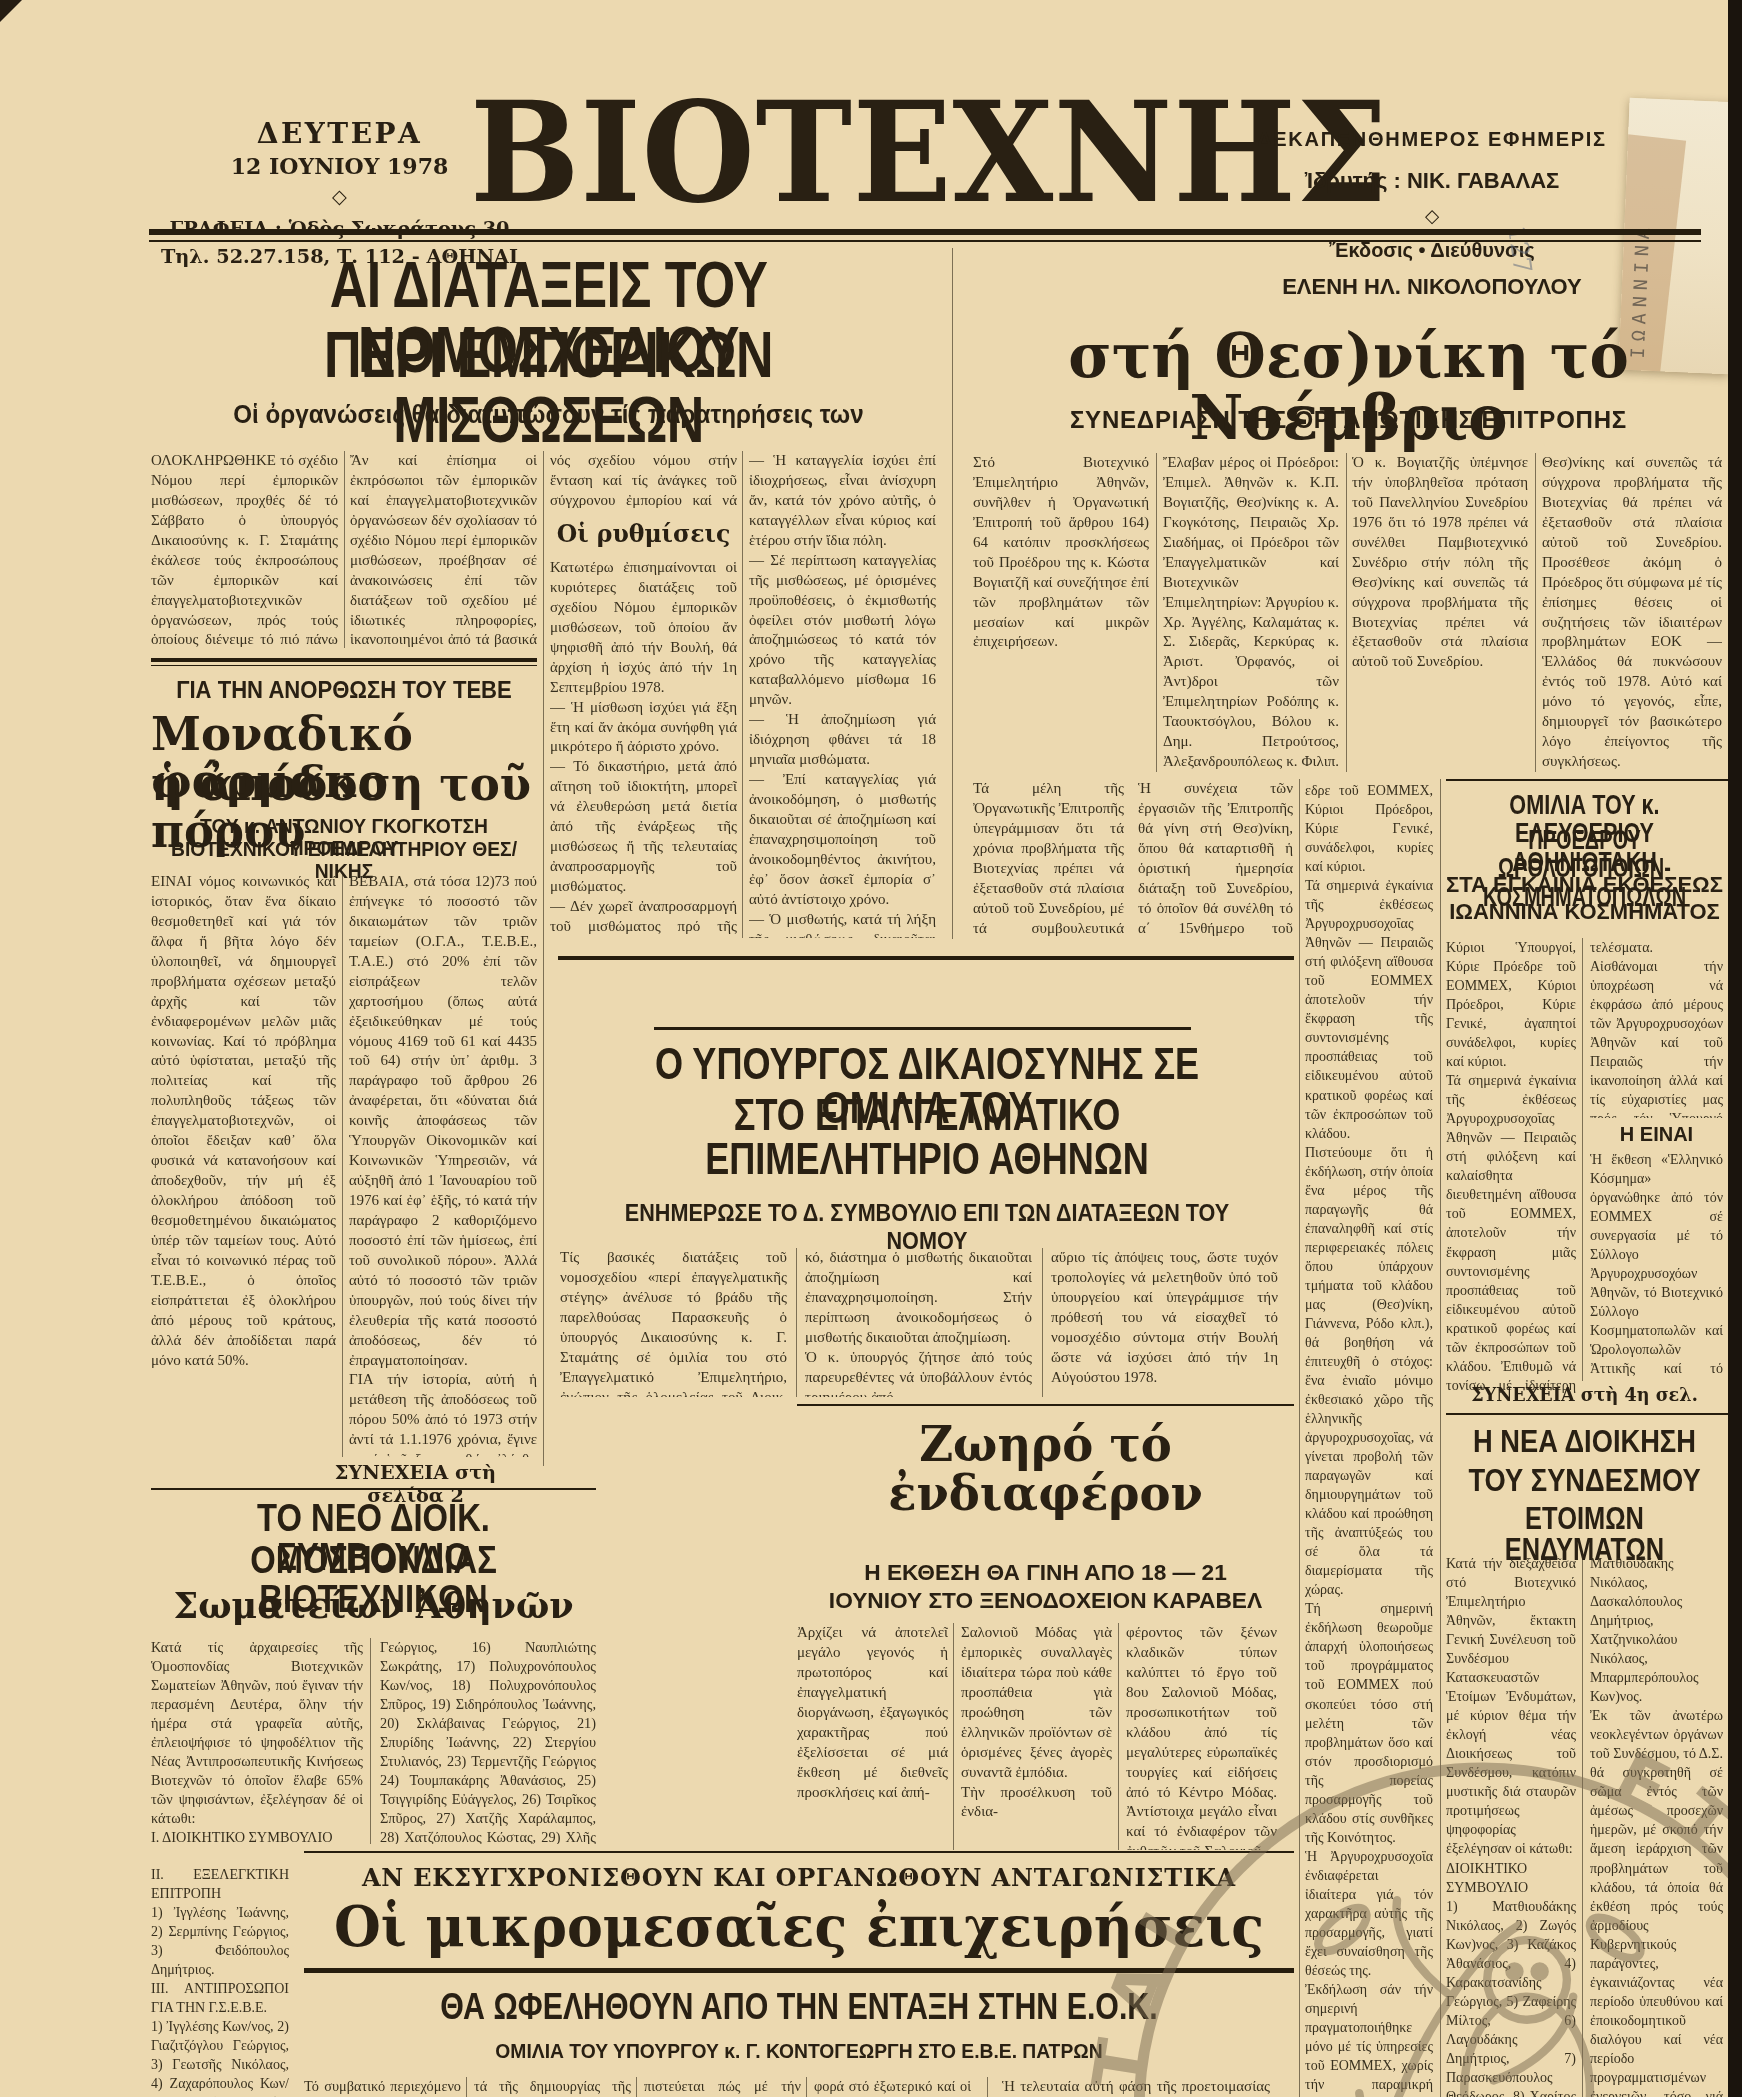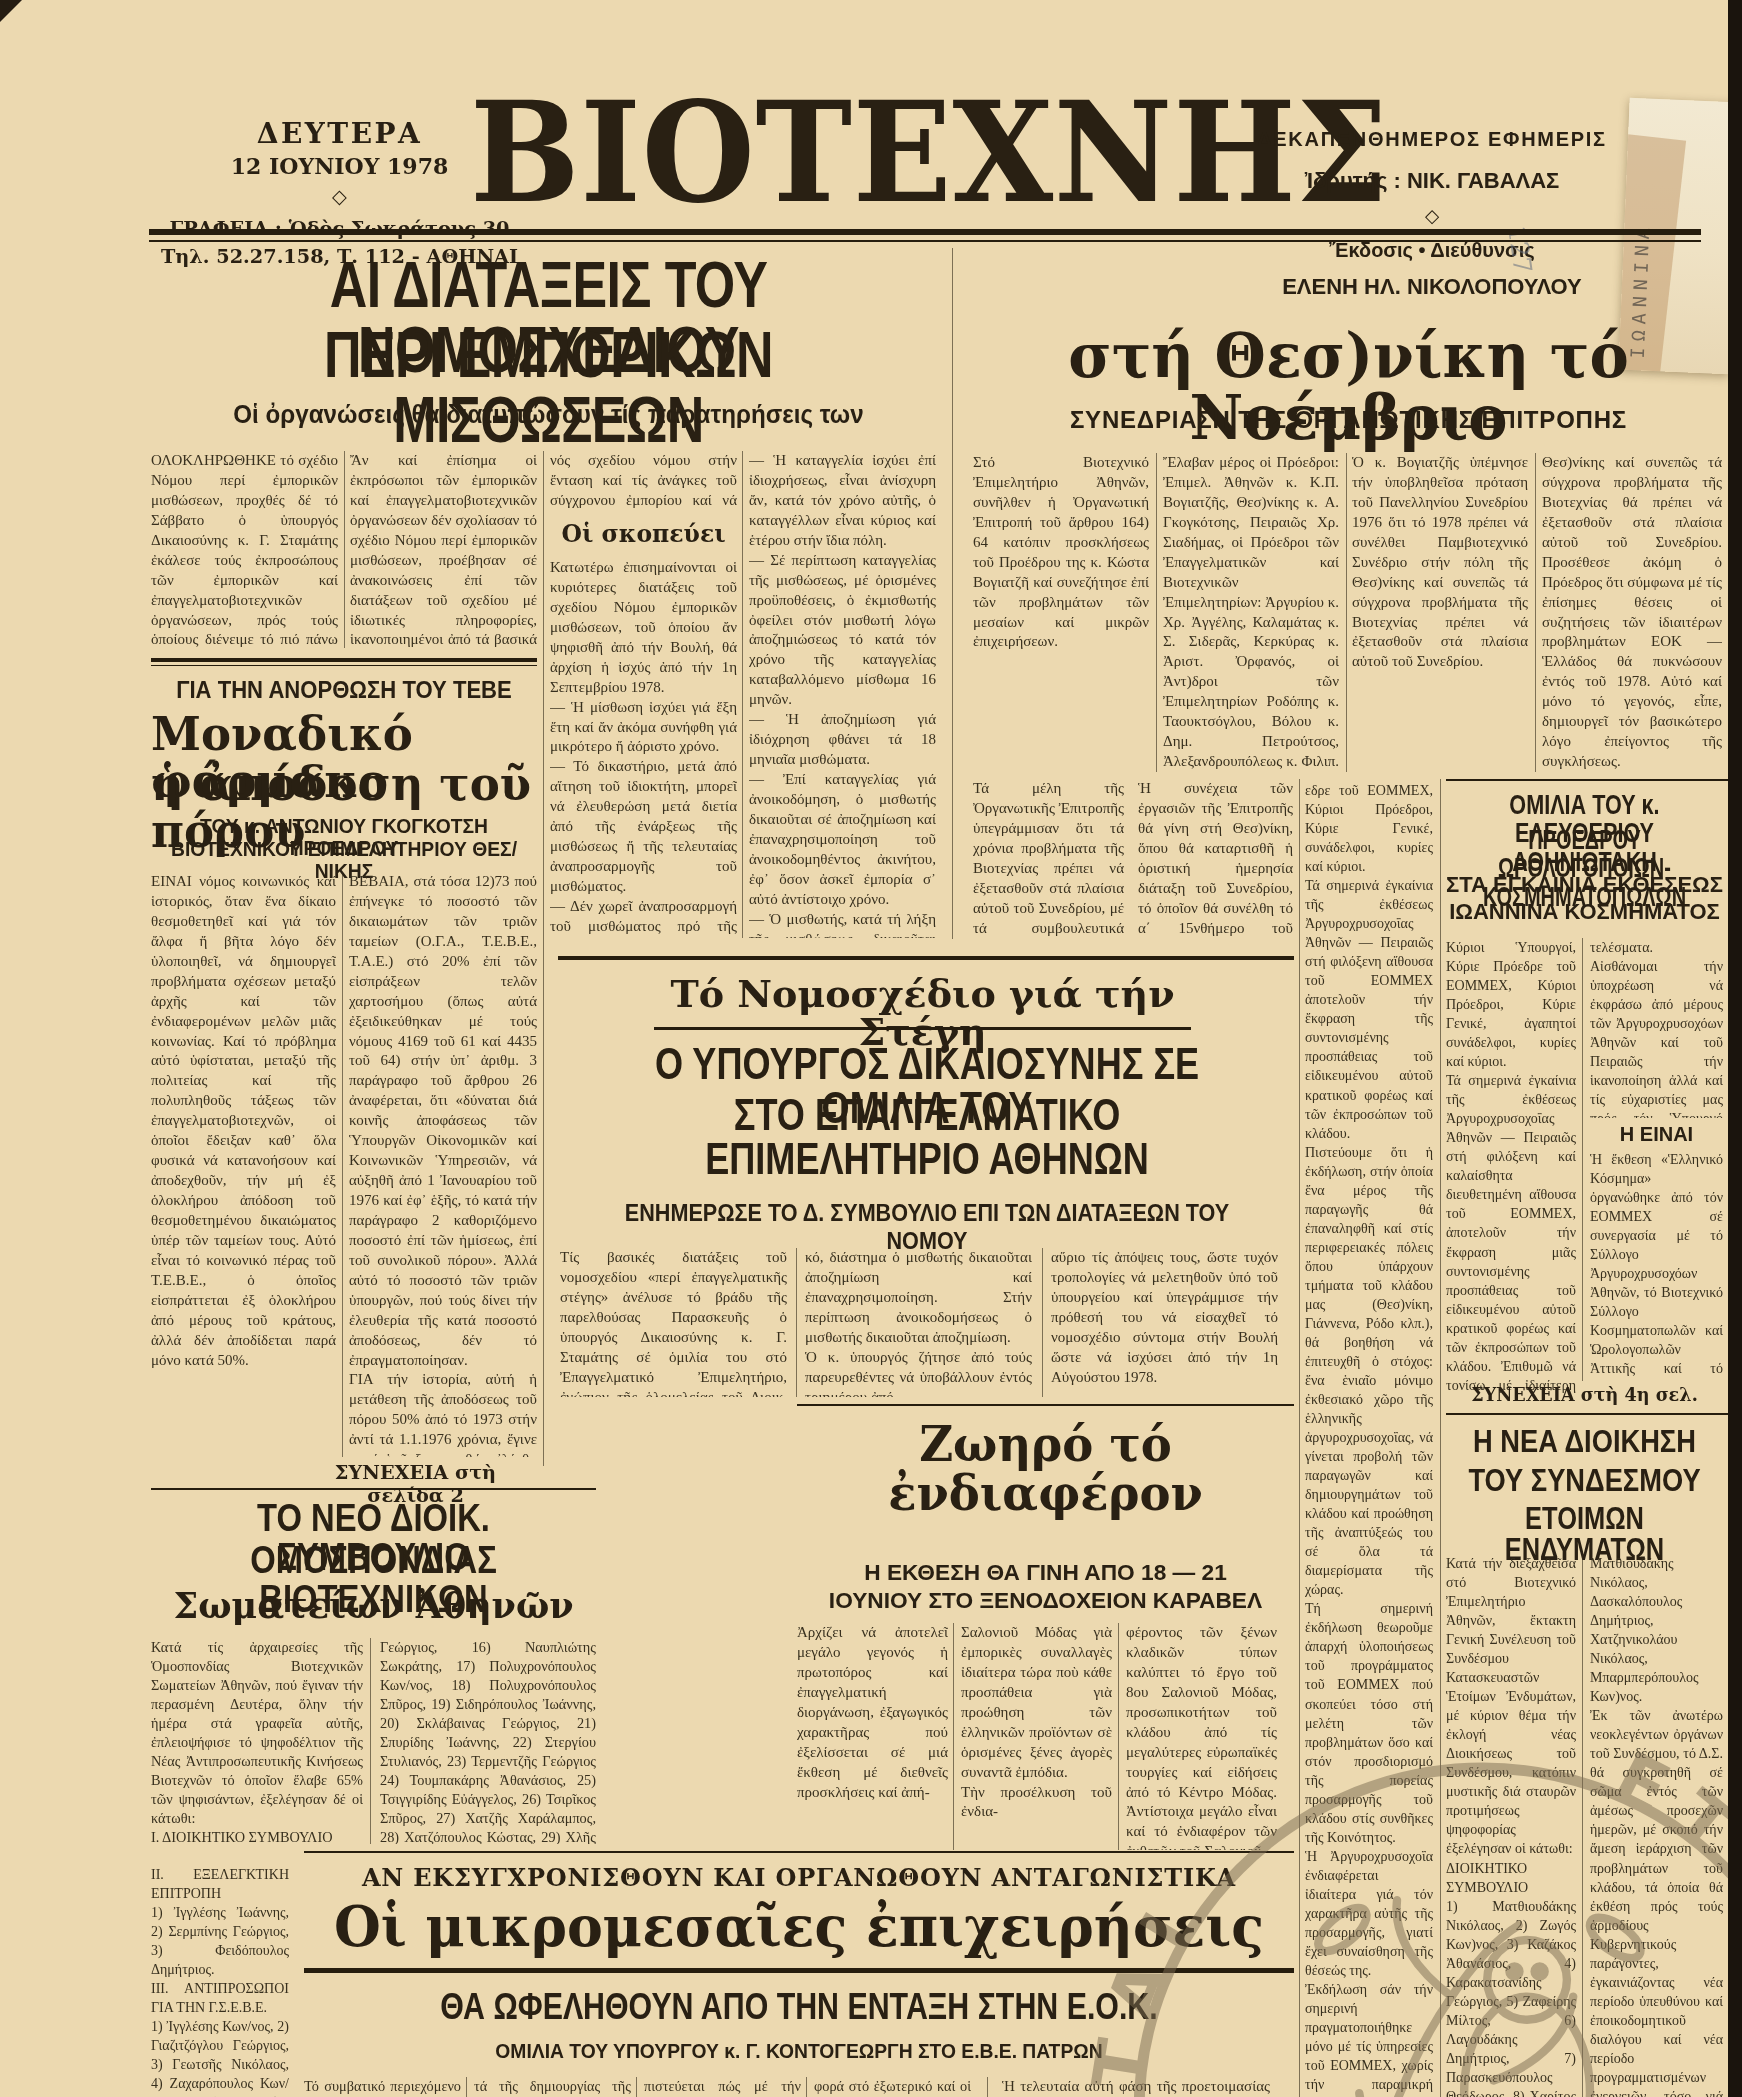--- a/index.html
+++ b/index.html
@@ -80,21 +80,21 @@
     <span class="sans cx ink" style="font-size:65px;line-height:1;transform:scaleX(.8);transform-origin:center top;letter-spacing:-0.8px;">ΠΕΡΙ ΕΜΠΟΡΙΚΩΝ ΜΙΣΘΩΣΕΩΝ</span>
   </div>
   <div class="abs c" style="left:151px;top:399px;width:795px;">
     <span class="sans cx ink" style="font-size:26px;transform:scaleX(.93);transform-origin:center top;">Οἱ ὀργανώσεις θὰ διατυπώσουν τίς παρατηρήσεις των</span>
   </div>
 
   <div class="col" style="left:151px;top:451px;width:187px;height:197px;">ΟΛΟΚΛΗΡΩΘΗΚΕ τό σχέδιο Νόμου περί ἐμπορικῶν μισθώσεων, προχθές δέ τό Σάββατο ὁ ὑπουργός Δικαιοσύνης κ. Γ. Σταμάτης ἐκάλεσε τούς ἐκπροσώπους τῶν ἐμπορικῶν καί ἐπαγγελματοβιοτεχνικῶν ὀργανώσεων, πρός τούς ὁποίους διένειμε τό πιό πάνω σχέδιο Νόμου καί ζήτησε οἱ παρατηρήσεις των ἐπ᾿ αὐτοῦ νά διατυπωθοῦν μέχρι τῆς προσεχοῦς Τετάρτης.</div>
   <div class="col" style="left:350px;top:451px;width:187px;height:197px;">Ἄν καί ἐπίσημα οἱ ἐκπρόσωποι τῶν ἐμπορικῶν καί ἐπαγγελματοβιοτεχνικῶν ὀργανώσεων δέν σχολίασαν τό σχέδιο Νόμου περί ἐμπορικῶν μισθώσεων, προέβησαν σέ ἀνακοινώσεις ἐπί τῶν διατάξεων τοῦ σχεδίου μέ ἰδιωτικές πληροφορίες, ἱκανοποιημένοι ἀπό τά βασικά σημεῖα του, καί θά ἐπιδιώξουν νά ἐπιτευχθῆ τελικά ἡ καλύτερη ρύθμιση τῶν ἐπαγγελματοβιοτεχνικῶν μονάδων.</div>
   <div class="col" style="left:550px;top:451px;width:187px;height:63px;">νός σχεδίου νόμου στήν ἔνταση καί τίς ἀνάγκες τοῦ σύγχρονου ἐμπορίου καί νά ἐξυπηρετῆ τούς ἐμπορικούς καί βιοτεχνικούς μόνο.</div>
   <div class="abs c" style="left:550px;top:520px;width:187px;">
-    <span class="serifb cx ink" style="font-size:23.5px;">Οἱ σκοπεύει</span>
+    <span class="serifb cx ink" style="font-size:23.5px;">Οἱ ρυθμίσεις</span>
   </div>
   <div class="col" style="left:550px;top:558px;width:187px;height:380px;">Κατωτέρω ἐπισημαίνονται οἱ κυριότερες διατάξεις τοῦ σχεδίου Νόμου ἐμπορικῶν μισθώσεων, τοῦ ὁποίου ἄν ψηφισθῆ ἀπό τήν Βουλή, θά ἀρχίση ἡ ἰσχύς ἀπό τήν 1η Σεπτεμβρίου 1978.
 — Ἡ μίσθωση ἰσχύει γιά ἕξη ἔτη καί ἄν ἀκόμα συνήφθη γιά μικρότερο ἤ ἀόριστο χρόνο.
 — Τό δικαστήριο, μετά ἀπό αἴτηση τοῦ ἰδιοκτήτη, μπορεῖ νά ἐλευθερώση μετά διετία ἀπό τῆς ἐνάρξεως τῆς μισθώσεως ἤ τῆς τελευταίας ἀναπροσαρμογῆς τοῦ μισθώματος.
 — Δέν χωρεῖ ἀναπροσαρμογή τοῦ μισθώματος πρό τῆς λήξεως τοῦ συμβατικοῦ χρόνου τῆς μισθώσεως.
 — Ἡ παραχώρηση σ᾿ ἄλλον τῆς χρήσεως τοῦ μισθίου δέν ἐπιτρέπεται.</div>
   <div class="col" style="left:749px;top:451px;width:187px;height:487px;">— Ἡ καταγγελία ἰσχύει ἐπί ἰδιοχρήσεως, εἶναι ἀνίσχυρη ἄν, κατά τόν χρόνο αὐτῆς, ὁ καταγγέλλων εἶναι κύριος καί ἑτέρου στήν ἴδια πόλη.
 — Σέ περίπτωση καταγγελίας τῆς μισθώσεως, μέ ὁρισμένες προϋποθέσεις, ὁ ἐκμισθωτής ὀφείλει στόν μισθωτή λόγω ἀποζημιώσεως τό κατά τόν χρόνο τῆς καταγγελίας καταβαλλόμενο μίσθωμα 16 μηνῶν.
 — Ἡ ἀποζημίωση γιά ἰδιόχρηση φθάνει τά 18 μηνιαῖα μισθώματα.
 — Ἐπί καταγγελίας γιά ἀνοικοδόμηση, ὁ μισθωτής δικαιοῦται σέ ἀποζημίωση καί ἐπαναχρησιμοποίηση τοῦ ἀνοικοδομηθέντος ἀκινήτου, ἐφ᾿ ὅσον ἀσκεῖ ἐμπορία σ᾿ αὐτό ἀντίστοιχο χρόνο.
@@ -159,23 +159,20 @@
 Ι. ΔΙΟΙΚΗΤΙΚΟ ΣΥΜΒΟΥΛΙΟ
 Πρόεδρος, Τουμπακάρης Ἀθανάσιος, Α΄ Ἀντιπρόεδρος, Χατζόπουλος Κωνσταντίνος, Γεν. Γραμμ., Θεοδωρόπουλος Ἀναστ., Ταμίας, Σμυρνιώτης Εὐάγγ., Ἔφορος, Ἀφροδίσης Γεώργ., Σύμβουλοι: Καλαντζῆς Ἰωάν., Κατσαρός Πέτρος, Ροδόπουλος Παν., Χατζόπουλος Δημήτριος.</div>
   <div class="col" style="left:380px;top:1638px;width:216px;height:206px;font-size:14.3px;">Γεώργιος, 16) Ναυπλιώτης Σωκράτης, 17) Πολυχρονόπουλος Κων/νος, 18) Πολυχρονόπουλος Σπῦρος, 19) Σιδηρόπουλος Ἰωάννης, 20) Σκλάβαινας Γεώργιος, 21) Σπυρίδης Ἰωάννης, 22) Στεργίου Στυλιανός, 23) Τερμεντζῆς Γεώργιος 24) Τουμπακάρης Ἀθανάσιος, 25) Τσιγγιρίδης Εὐάγγελος, 26) Τσιρῖκος Σπῦρος, 27) Χατζῆς Χαράλαμπος, 28) Χατζόπουλος Κώστας, 29) Χλῆς Γεώργιος.</div>
   <div class="vr" style="left:370px;top:1638px;height:206px;"></div>
   <div class="col coln" style="left:151px;top:1865px;width:138px;height:608px;">ΙΙ. ΕΞΕΛΕΓΚΤΙΚΗ ΕΠΙΤΡΟΠΗ
 1) Ἰγγλέσης Ἰωάννης, 2) Σερμπίνης Γεώργιος, 3) Φειδόπουλος Δημήτριος.
 ΙΙΙ. ΑΝΤΙΠΡΟΣΩΠΟΙ ΓΙΑ ΤΗΝ Γ.Σ.Ε.Β.Ε.
 1) Ἰγγλέσης Κων/νος, 2) Γιαζιτζόγλου Γεώργιος, 3) Γεωτσῆς Νικόλαος, 4) Ζαχαρόπουλος Κων/νος, 5) Καζῆς Ἀλέξανδρος, 6) Καμηλάρης Σωτήριος, 7) Κοντορούσης Φραγκίσκος, 8) Κόντος Ἀθανάσιος, 9) Κούτσουρας Ἰωάννης, 10) Κουφόπουλος Ἰωάννης, 11) Λιάκος Κων/νος, 13) Μαρατσίνης Γεώργιος, 14) Μουστάκας Εὐάγγελος, 15) Μπασακαρόπουλος Νικόλαος.</div>
 
   <div class="hr" style="left:558px;top:956px;width:736px;height:4.2px;"></div>
-  <div class="abs c" style="left:629px;top:975px;width:587px;">
-    <span class="serifb cx ink" style="font-size:38px;line-height:1;">Τό Νομοσχέδιο γιά τήν Στέγη</span>
-  </div>
   <div class="hr" style="left:654px;top:1027px;width:537px;height:2.5px;"></div>
   <div class="abs c" style="left:560px;top:1042px;width:734px;">
     <span class="sans cx ink" style="font-size:44px;line-height:1;transform:scaleX(.82);transform-origin:center top;">Ο ΥΠΟΥΡΓΟΣ ΔΙΚΑΙΟΣΥΝΗΣ ΣΕ ΟΜΙΛΙΑ ΤΟΥ</span>
   </div>
   <div class="abs c" style="left:560px;top:1093px;width:734px;">
     <span class="sans cx ink" style="font-size:44px;line-height:1;transform:scaleX(.82);transform-origin:center top;">ΣΤΟ ΕΠΑΓΓΕΛΜΑΤΙΚΟ ΕΠΙΜΕΛΗΤΗΡΙΟ ΑΘΗΝΩΝ</span>
   </div>
   <div class="abs c" style="left:560px;top:1199px;width:734px;">
     <span class="sans cx ink" style="font-size:24px;transform:scaleX(.9);transform-origin:center top;">ΕΝΗΜΕΡΩΣΕ ΤΟ Δ. ΣΥΜΒΟΥΛΙΟ ΕΠΙ ΤΩΝ ΔΙΑΤΑΞΕΩΝ ΤΟΥ ΝΟΜΟΥ</span>
   </div>

